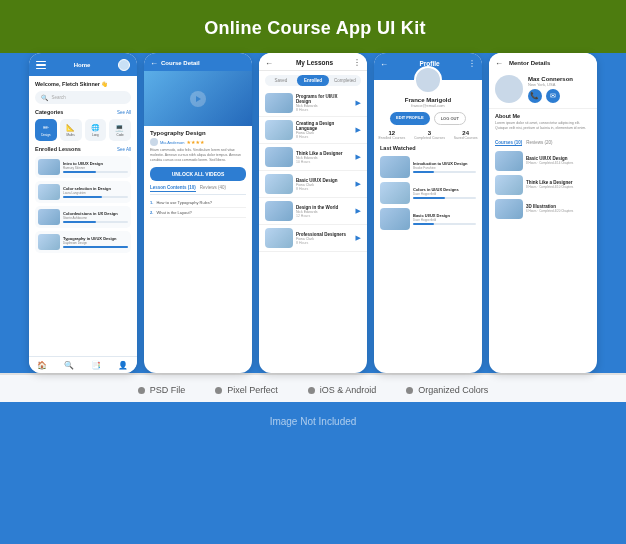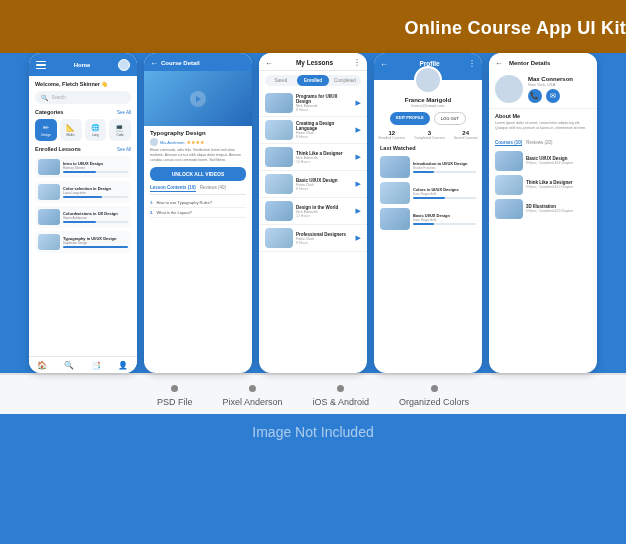--- a/index.html
+++ b/index.html
@@ -4,23 +4,23 @@
   <style>
     * { box-sizing: border-box; margin: 0; padding: 0; }
     body {
       width: 626px;
       height: 544px;
       background: #2d7dd2;
       font-family: Arial, sans-serif;
       overflow: hidden;
     }
     .top-section {
-      background: #a16207;
+      background: #4d7c0f;
       padding: 18px 0 14px 4px;
-      text-align: right;
+      text-align: center;
     }
     .main-title {
       color: #fff;
       font-size: 18px;
       font-weight: 700;
       letter-spacing: 0.3px;
     }
     .phones-row {
       display: flex;
       justify-content: center;
@@ -152,29 +152,29 @@
     
     .bottom-bar {
       background: #f5f7fa;
       border-top: 2px solid #e0e0e0;
       padding: 10px 0 7px;
       display: flex;
       justify-content: center;
       gap: 30px;
       align-items: center;
     }
-    .badge-item { display: flex; align-items: center; gap: 5px; flex-direction: column; }
+    .badge-item { display: flex; align-items: center; gap: 5px; }
     .badge-dot { width: 7px; height: 7px; border-radius: 50%; background: #888; }
     .badge-text { font-size: 9px; color: #555; }
     .footer-bar {
       background: #2d7dd2;
       text-align: center;
       padding: 9px 0 8px;
     }
-    .footer-text { color: rgba(255,255,255,0.6); font-size: 14px; }
+    .footer-text { color: rgba(255,255,255,0.6); font-size: 10px; }
     .thumb-placeholder { background: linear-gradient(135deg, #a8c8e8 0%, #7aa8cc 100%); }
     .thumb-placeholder2 { background: linear-gradient(135deg, #b8d4f0 0%, #8ab4d0 100%); }
   </style>
 </head>
 <body>
 
 <div class="top-section">
   <div class="main-title">Online Course App UI Kit</div>
 </div>
 
@@ -492,21 +492,21 @@
 
 </div>
 
 <div class="bottom-bar">
   <div class="badge-item">
     <div class="badge-dot"></div>
     <span class="badge-text">PSD File</span>
   </div>
   <div class="badge-item">
     <div class="badge-dot"></div>
-    <span class="badge-text">Pixel Anderson</span>
+    <span class="badge-text">Pixel Perfect</span>
   </div>
   <div class="badge-item">
     <div class="badge-dot"></div>
     <span class="badge-text">iOS &amp; Android</span>
   </div>
   <div class="badge-item">
     <div class="badge-dot"></div>
     <span class="badge-text">Organized Colors</span>
   </div>
 </div>

